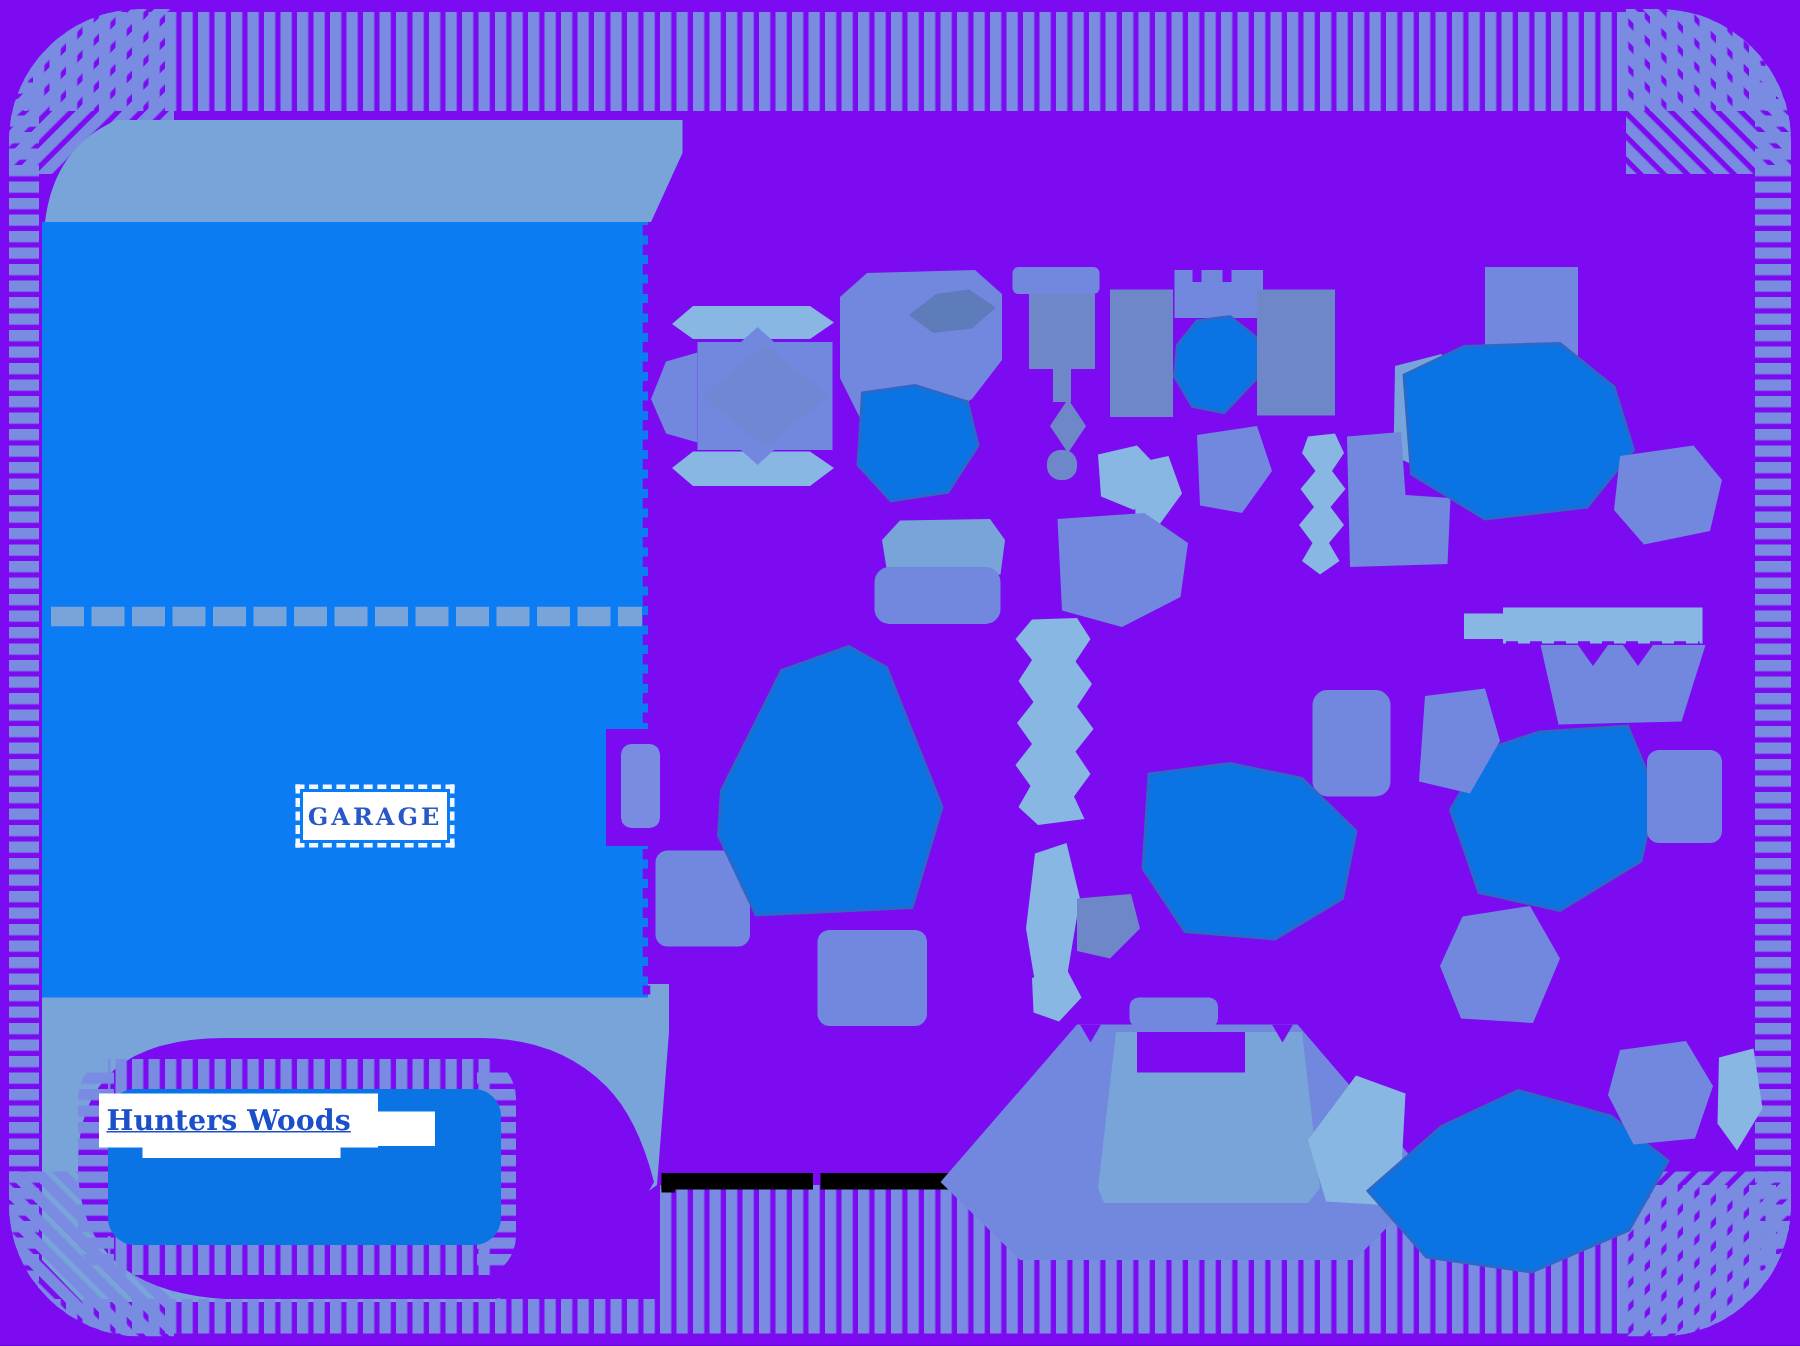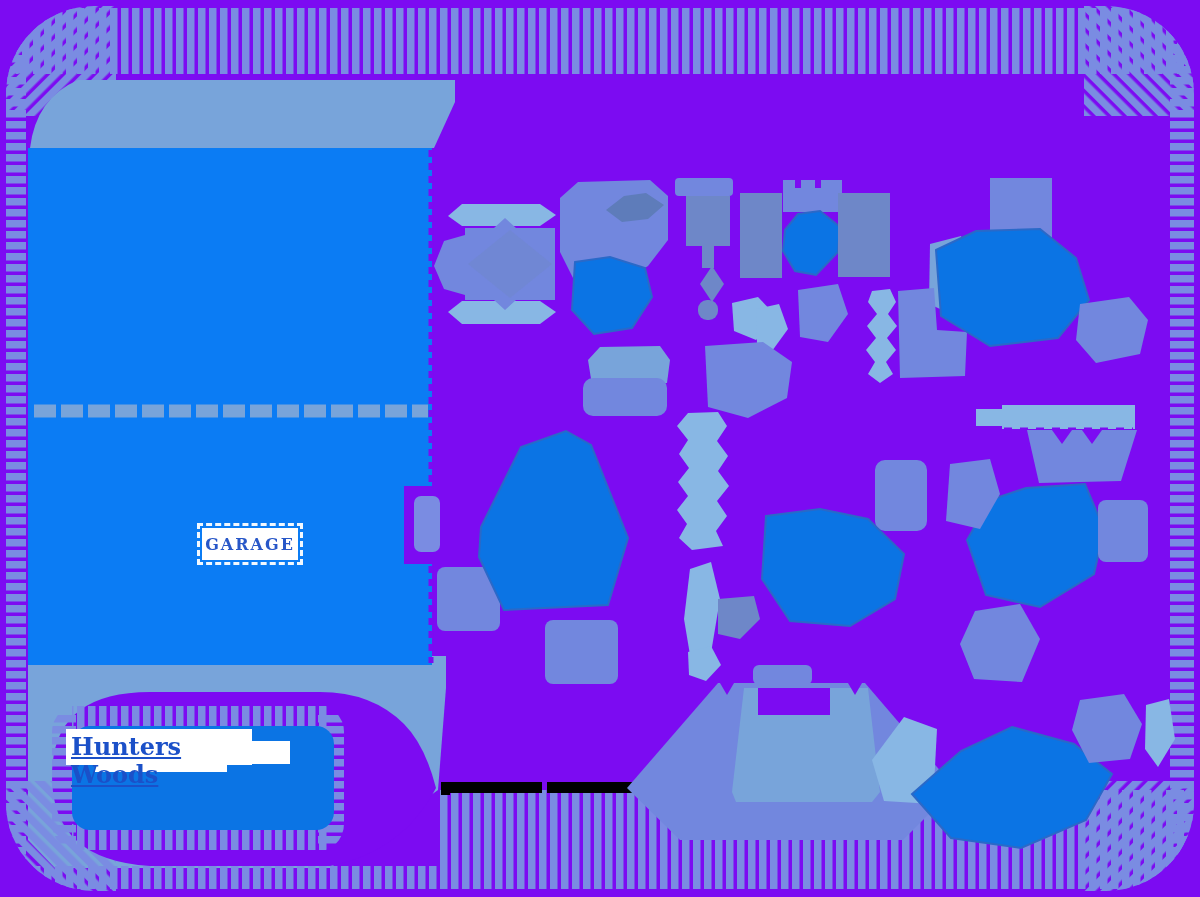--- a/index.html
+++ b/index.html
@@ -16,21 +16,21 @@
   }
   #garage-label{
     left:202px;top:528px;width:96px;height:32px;
     color:var(--c-label-text);font-weight:bold;font-size:16px;letter-spacing:2px;
   }
   #hw-patch{position:absolute;left:66px;top:729px;width:186px;height:36px;background:var(--c-label-bg);}
   #hw-patch2{position:absolute;left:250px;top:741px;width:40px;height:23px;background:var(--c-label-bg);}
   #hw-patch3{position:absolute;left:95px;top:764px;width:132px;height:8px;background:var(--c-label-bg);}
   #hunters-woods-link{
     position:absolute;left:71px;top:733px;width:176px;height:28px;
-    color:var(--c-link-text);font-weight:bold;font-size:24px;
+    color:var(--c-link-text);font-weight:bold;font-size:19px;
     text-decoration:underline;cursor:pointer;line-height:28px;
   }
 </style>
 </head>
 <body>
 
 <div id="stage">
 <svg width="1200" height="897" viewBox="0 0 1200 897">
   <defs>
     <pattern id="pv" patternUnits="userSpaceOnUse" width="11" height="8">

